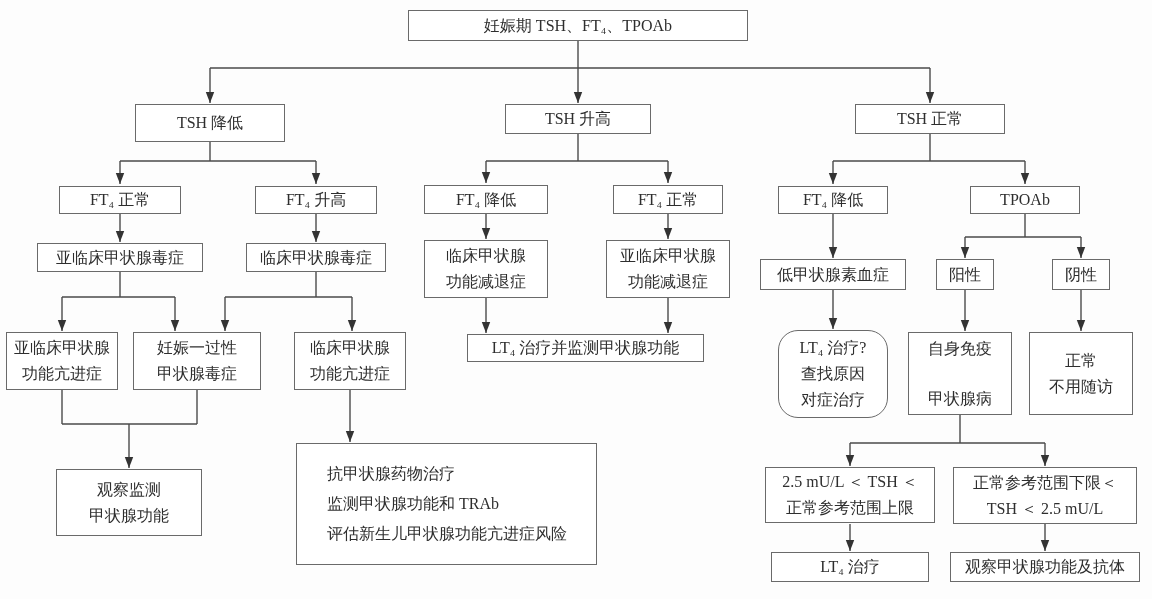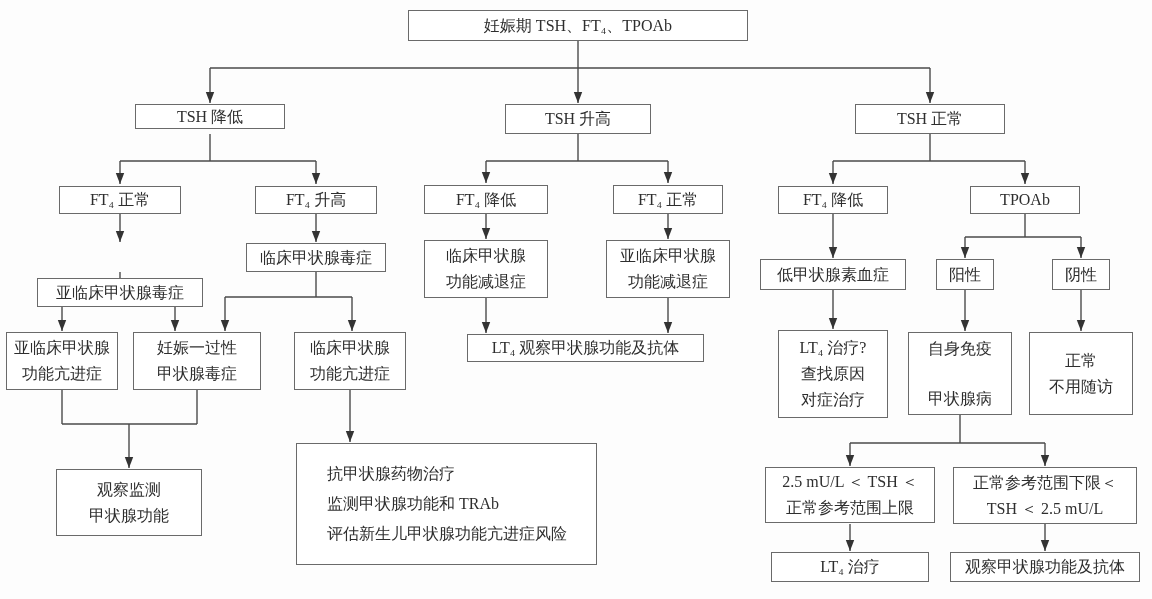--- a/index.html
+++ b/index.html
@@ -104,21 +104,21 @@
       <polygon points="1045,466 1049.2,455 1040.8,455"></polygon>
       <polyline points="850,524 850,551"></polyline>
       <polygon points="850,551 854.2,540 845.8,540"></polygon>
       <polyline points="1045,524 1045,551"></polyline>
       <polygon points="1045,551 1049.2,540 1040.8,540"></polygon>
     </svg>
 
 <div class="node" style="left: 408px; top: 10px; width: 340px; height: 31px;">
       <div class="ln">妊娠期 TSH、FT₄、TPOAb</div>
     </div>
-    <div class="node" style="left: 135px; top: 104px; width: 150px; height: 25px;">
+    <div class="node" style="left: 135px; top: 104px; width: 150px; height: 38px;">
       <div class="ln">TSH 降低</div>
     </div>
     <div class="node" style="left: 505px; top: 104px; width: 146px; height: 30px;">
       <div class="ln">TSH 升高</div>
     </div>
     <div class="node" style="left: 855px; top: 104px; width: 150px; height: 30px;">
       <div class="ln">TSH 正常</div>
     </div>
     <div class="node" style="left: 59px; top: 186px; width: 122px; height: 28px;">
       <div class="ln">FT₄ 正常</div>
@@ -131,21 +131,21 @@
     </div>
     <div class="node" style="left: 613px; top: 185px; width: 110px; height: 29px;">
       <div class="ln">FT₄ 正常</div>
     </div>
     <div class="node" style="left: 778px; top: 186px; width: 110px; height: 28px;">
       <div class="ln">FT₄ 降低</div>
     </div>
     <div class="node" style="left: 970px; top: 186px; width: 110px; height: 28px;">
       <div class="ln">TPOAb</div>
     </div>
-    <div class="node" style="left: 37px; top: 243px; width: 166px; height: 29px; margin-top: 35px;">
+    <div class="node" style="left: 37px; top: 243px; width: 166px; height: 29px;">
       <div class="ln">亚临床甲状腺毒症</div>
     </div>
     <div class="node" style="left: 246px; top: 243px; width: 140px; height: 29px;">
       <div class="ln">临床甲状腺毒症</div>
     </div>
     <div class="node" style="left: 424px; top: 240px; width: 124px; height: 58px;">
       <div class="ln">临床甲状腺</div>
       <div class="ln">功能减退症</div>
     </div>
     <div class="node" style="left: 606px; top: 240px; width: 124px; height: 58px;">
@@ -167,23 +167,23 @@
     </div>
     <div class="node" style="left: 133px; top: 332px; width: 128px; height: 58px;">
       <div class="ln">妊娠一过性</div>
       <div class="ln">甲状腺毒症</div>
     </div>
     <div class="node" style="left: 294px; top: 332px; width: 112px; height: 58px;">
       <div class="ln">临床甲状腺</div>
       <div class="ln">功能亢进症</div>
     </div>
     <div class="node" style="left: 467px; top: 334px; width: 237px; height: 28px;">
-      <div class="ln">LT₄ 观察甲状腺功能及抗体</div>
-    </div>
-    <div class="node" style="left: 778px; top: 330px; width: 110px; height: 88px;">
+      <div class="ln">LT₄ 治疗并监测甲状腺功能</div>
+    </div>
+    <div class="node" style="left: 778px; top: 330px; width: 110px; height: 88px; border-radius: 20px;">
       <div class="ln">LT₄ 治疗?</div>
       <div class="ln">查找原因</div>
       <div class="ln">对症治疗</div>
     </div>
     <div class="node" style="left: 908px; top: 332px; width: 104px; height: 83px; gap: 24px;">
       <div class="ln">自身免疫</div>
       <div class="ln">甲状腺病</div>
     </div>
     <div class="node" style="left: 1029px; top: 332px; width: 104px; height: 83px;">
       <div class="ln">正常</div>

